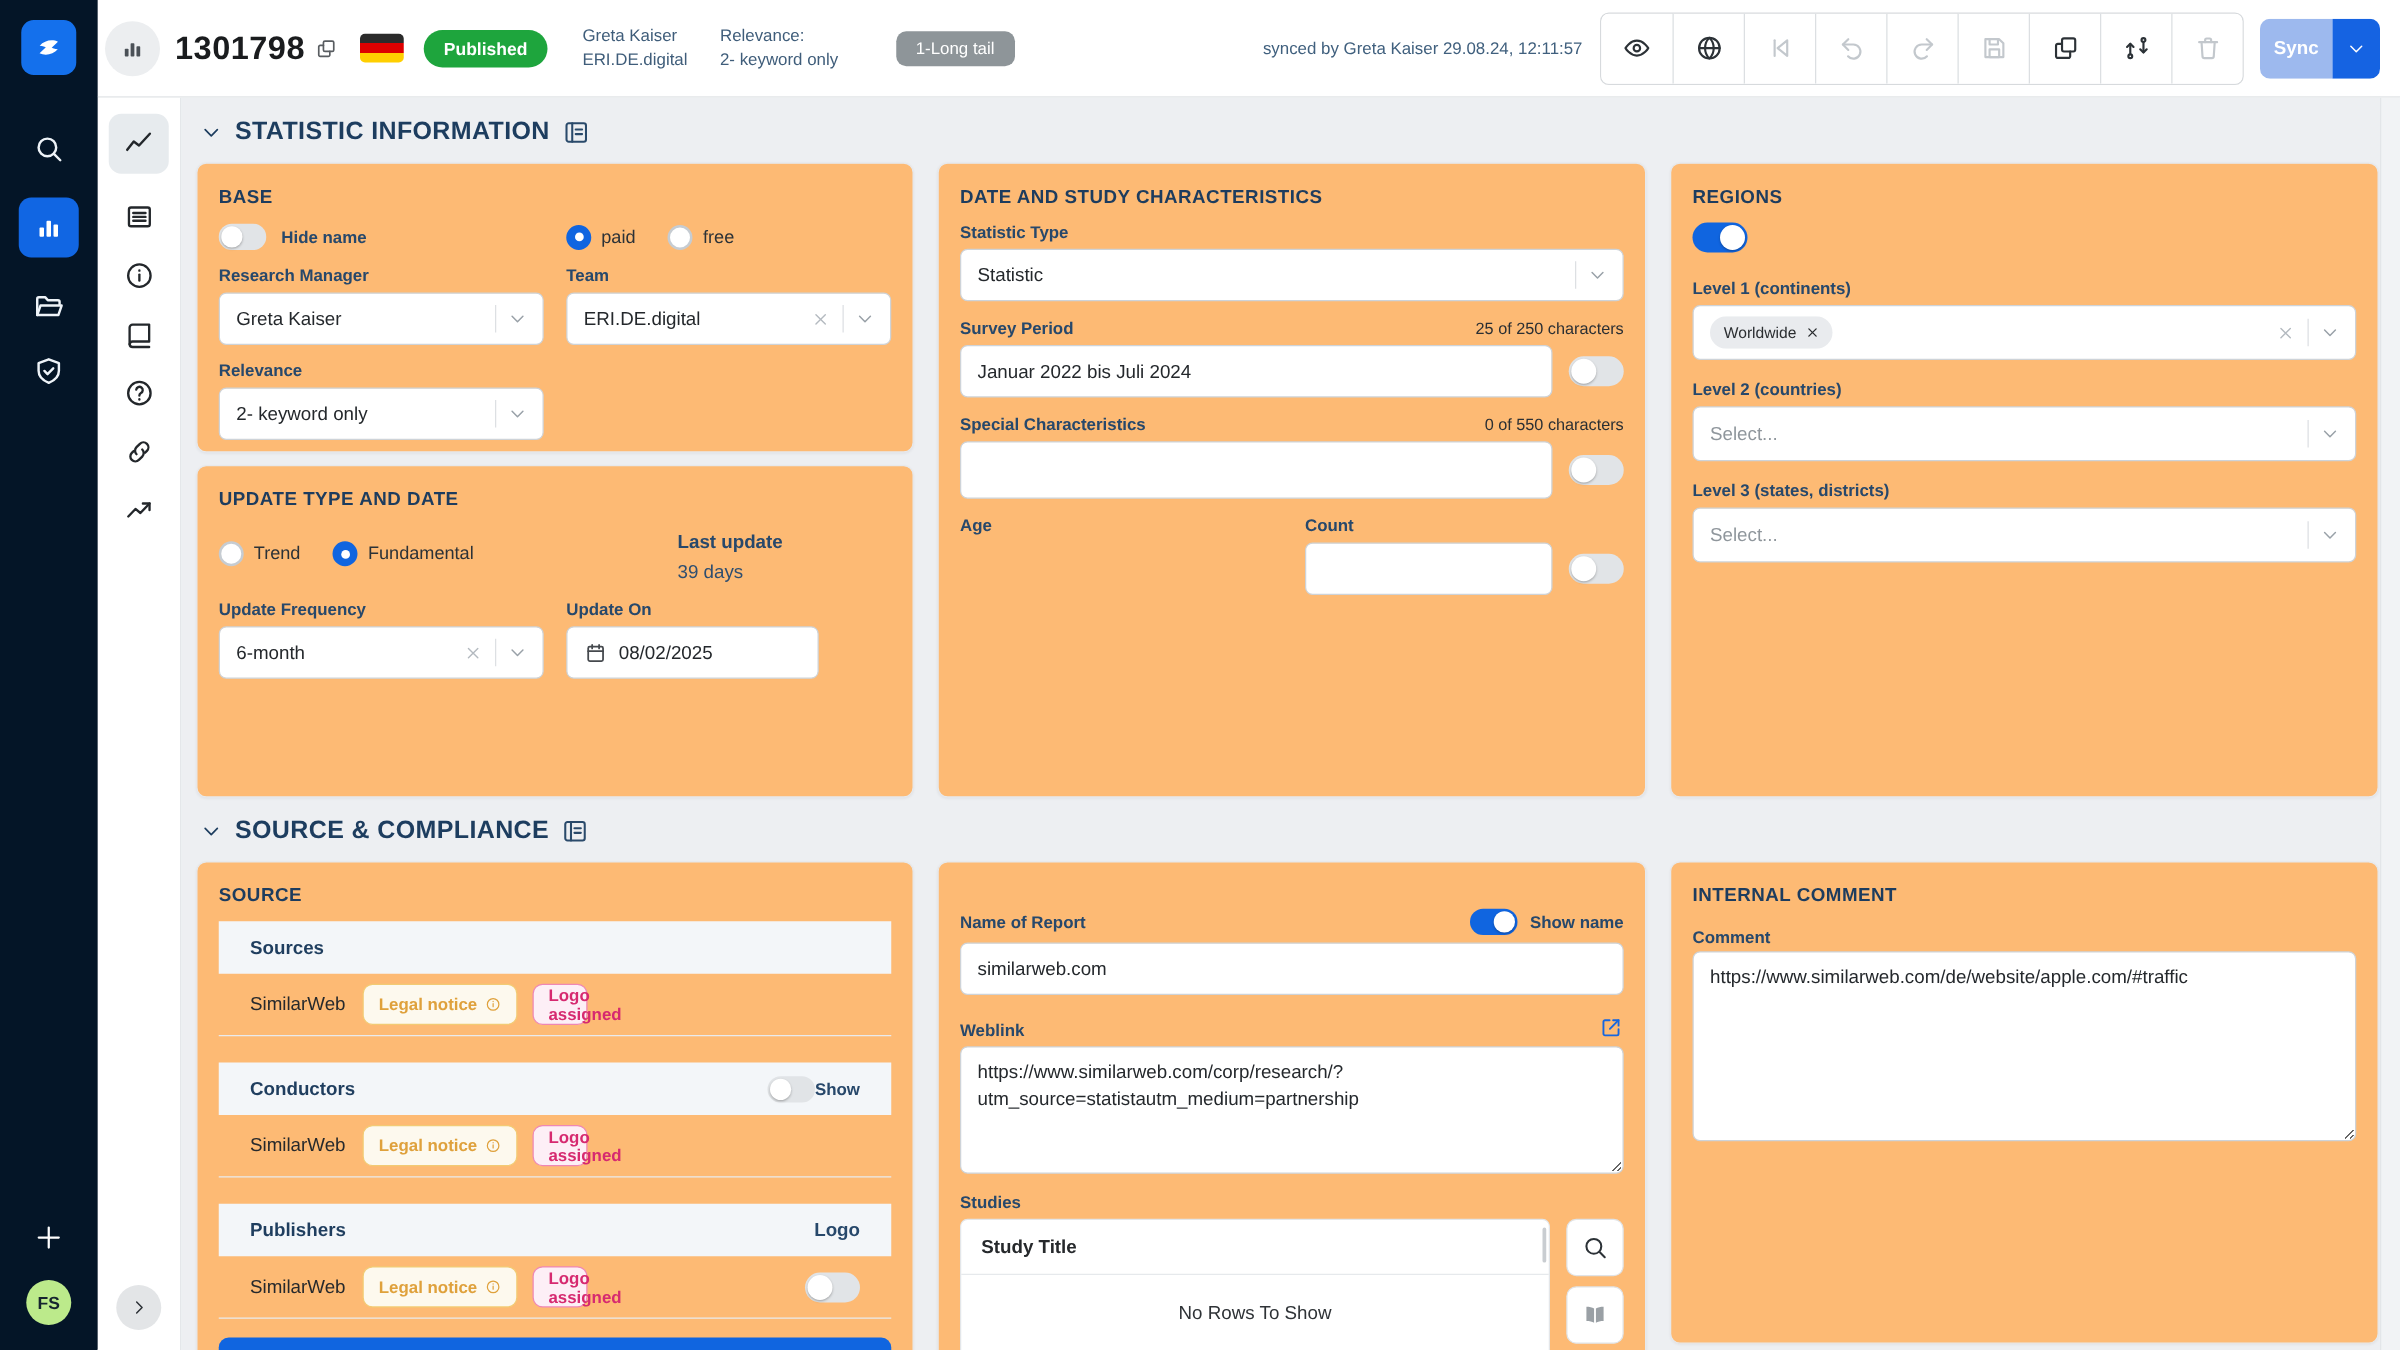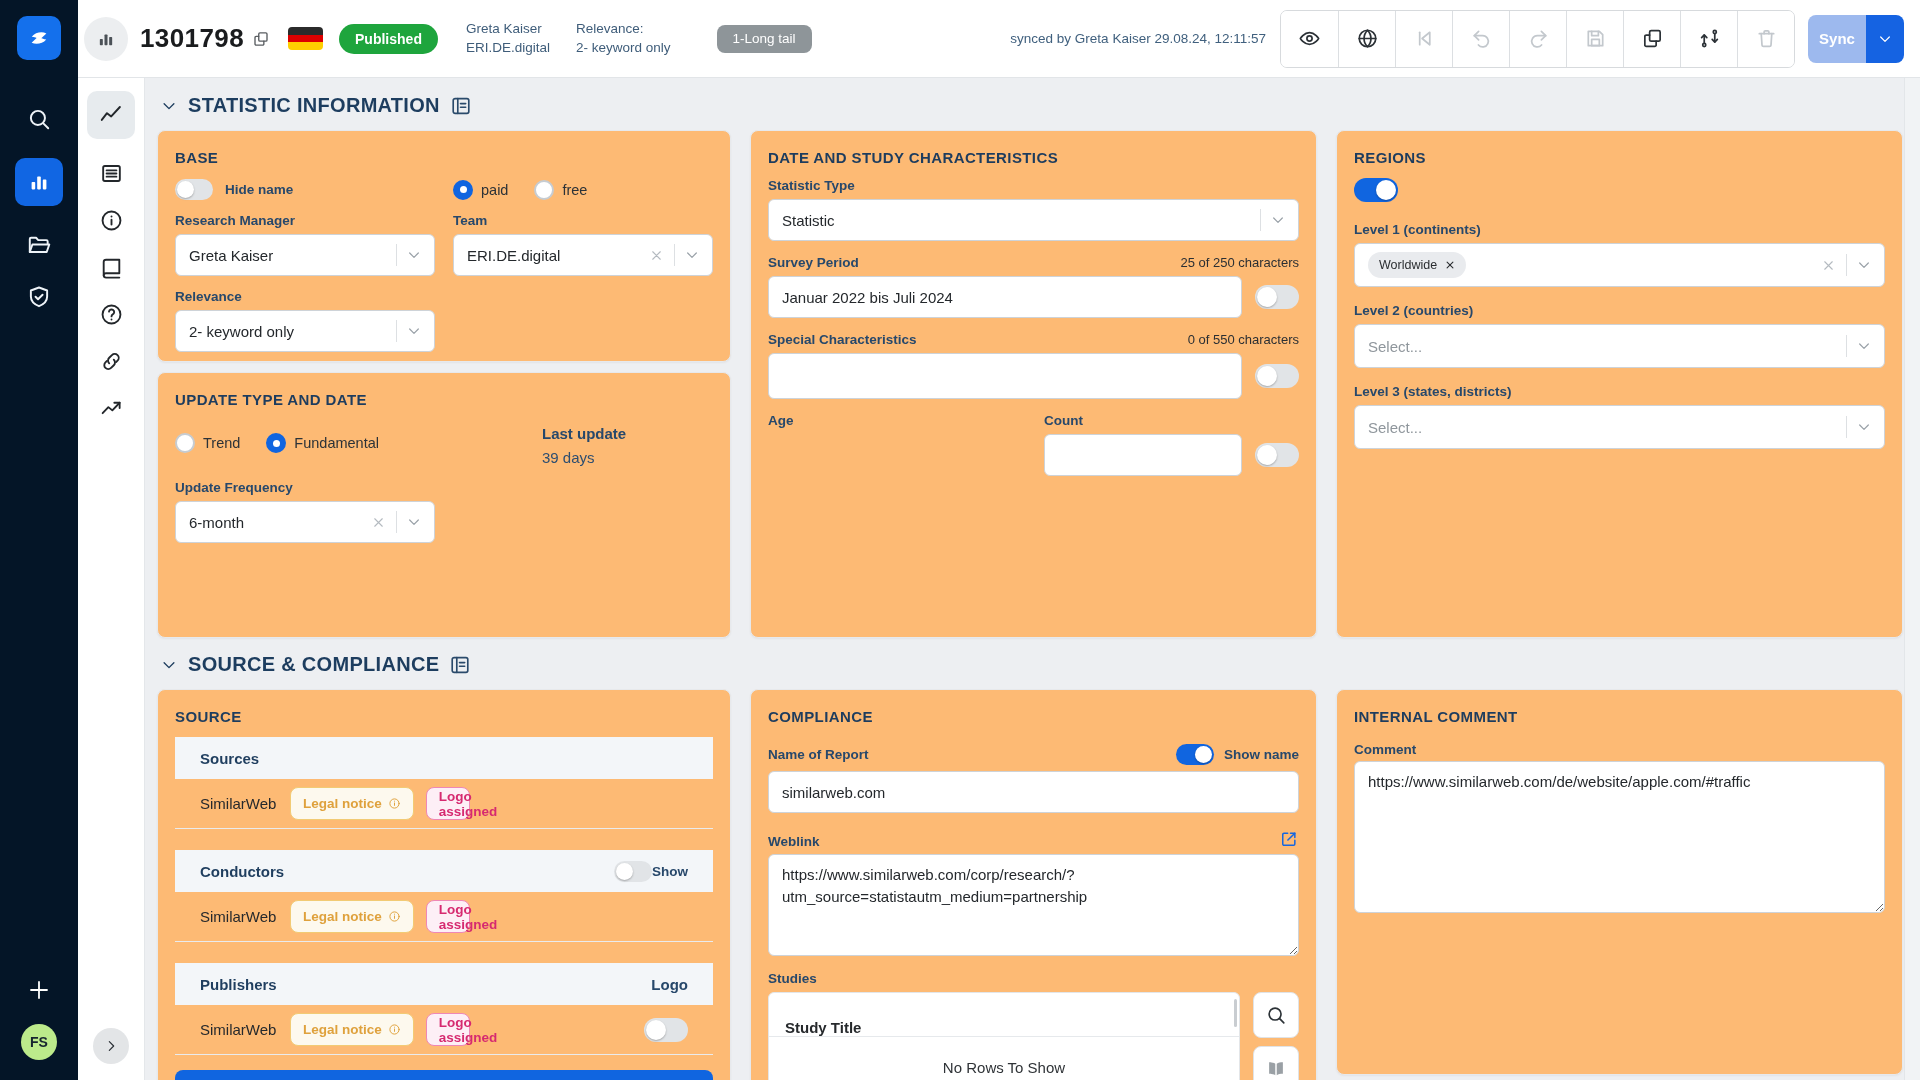--- a/index.html
+++ b/index.html
@@ -117,21 +117,21 @@
   .sname { width:90px; flex:none; }
   .badge { display:inline-flex; align-items:center; gap:6px; height:33px; padding:0 12px;
     border-radius:8px; font-size:13.5px; font-weight:600; margin-right:12px; }
   .badge.legal { color:#dfa13c; border:1px solid #f2cb74; background:#fdf9ee; }
   .badge.logo  { color:#d62a70; border:1px solid #ef87b5; background:#fdeff6; }
   .badge svg { width:13px; height:13px; }
   .bluebtn { display:block; width:100%; height:46px; border:none; border-radius:8px;
     background:#1065e0; margin-top:15px; cursor:pointer; }
 
   .stable { flex:1; border:1px solid #e3e6e9; border-radius:6px 6px 0 0; background:#fff; height:262px; }
-  .sthead { height:44px; border-bottom:1px solid #e6e9ec; display:flex; align-items:flex-end;
+  .sthead { height:44px; border-bottom:1px solid #e6e9ec; display:flex; align-items:center;
     padding:0 16px; font-size:15px; font-weight:700; color:#26292c; position:relative; }
   .stthumb { position:absolute; right:2px; top:6px; width:3px; height:28px; background:#c9cdd1; border-radius:2px; }
   .stempty { text-align:center; margin-top:22px; font-size:15px; color:#2f3337; }
   .sq { width:46px; height:46px; border:1px solid #e0e3e6; border-radius:8px; background:#fff;
     display:grid; place-items:center; cursor:pointer; }
   .sq .i { width:22px; height:22px; }
   .btncol { display:flex; flex-direction:column; gap:8px; }
 
   .extlink { color:#1566e0; } .extlink svg { width:20px; height:20px; }
 </style>
@@ -453,20 +453,32 @@
                   </svg>
                 </span>
               <span class="sep"></span>
               <span class="chevgray">
                   <svg class="i" stroke-width="2" viewBox="0 0 24 24">
                     <path d="M5.5 9l6.5 6.5L18.5 9"></path>
                   </svg>
                 </span>
             </div>
           </div>
+          <div style="width:202px;">
+            <span class="lbl">Update On</span>
+            <div class="inputbox">
+              <span class="calic">
+                  <svg class="i" stroke-width="1.7" viewBox="0 0 24 24">
+                    <rect x="4.5" y="5.5" width="15" height="14.5" rx="1.6"></rect>
+                    <path d="M4.5 10h15M8.5 3.8v3.4M15.5 3.8v3.4"></path>
+                  </svg>
+                </span>
+              <span>08/02/2025</span>
+            </div>
+          </div>
         </div>
       </section>
     </div>
 
     <section class="card" style="height:508px;">
       <div class="h-card">DATE AND STUDY CHARACTERISTICS</div>
       <div style="margin-top:12px;">
         <span class="lbl">Statistic Type</span>
         <div class="select">
           <span class="val">Statistic</span>
@@ -647,21 +659,20 @@
           <span class="badge logo">
               <span>Logo assigned</span>
             </span>
           <span class="tg" style="margin-left:auto;"></span>
         </div>
         <button class="bluebtn"></button>
       </div>
     </section>
 
     <section class="card" style="height:620px;">
-      <div class="h-card">COMPLIANCE</div>
       <div style="display:flex; align-items:center; margin-top:19px;">
         <span class="lbl" style="margin:0;">Name of Report</span>
         <span style="margin-left:auto; display:flex; align-items:center; gap:10px;">
           <span class="tg sm on"></span>
           <span style="font-size:13.5px; font-weight:700; color:#27486b;">Show name</span>
         </span>
       </div>
       <input class="txt" style="margin-top: 6px;" value="similarweb.com">
       <div style="display:flex; align-items:flex-end; margin-top:16px;">
         <span class="lbl" style="margin:0;">Weblink</span>

